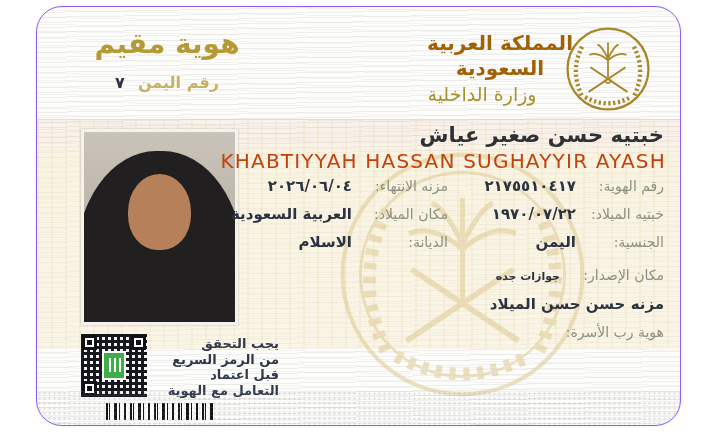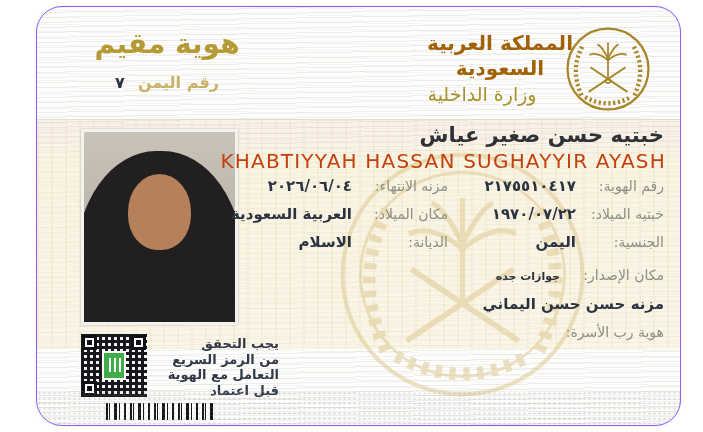--- a/index.html
+++ b/index.html
@@ -179,41 +179,41 @@
         <span class="fvalue">الاسلام</span>
       </div>
     </div>
 
     <div class="full-rows">
       <div class="frow issue">
         <span class="flabel">مكان الإصدار:</span>
         <span class="fvalue">جوازات جده</span>
       </div>
       <div class="frow">
-        <span class="fvalue">مزنه حسن حسن اليماني</span>
+        <span class="fvalue">مزنه حسن حسن الميلاد</span>
       </div>
       <div class="frow">
         <span class="flabel">هوية رب الأسرة:</span>
       </div>
     </div>
 
     <div class="qr-group">
       <div class="qr">
         <div class="finder tl"></div>
         <div class="finder tr"></div>
         <div class="finder bl"></div>
         <div class="qr-logo">
           <div class="qr-logo-inner"></div>
         </div>
       </div>
       <div class="qr-note">
         <div>يجب التحقق</div>
         <div>من الرمز السريع</div>
+        <div>قبل اعتماد</div>
         <div>التعامل مع الهوية</div>
-        <div>قبل اعتماد</div>
       </div>
     </div>
 
     <div class="barcode"></div>
 
     <div class="bottom-guilloche"></div>
   </div>
 </div>
 
 </body></html>

